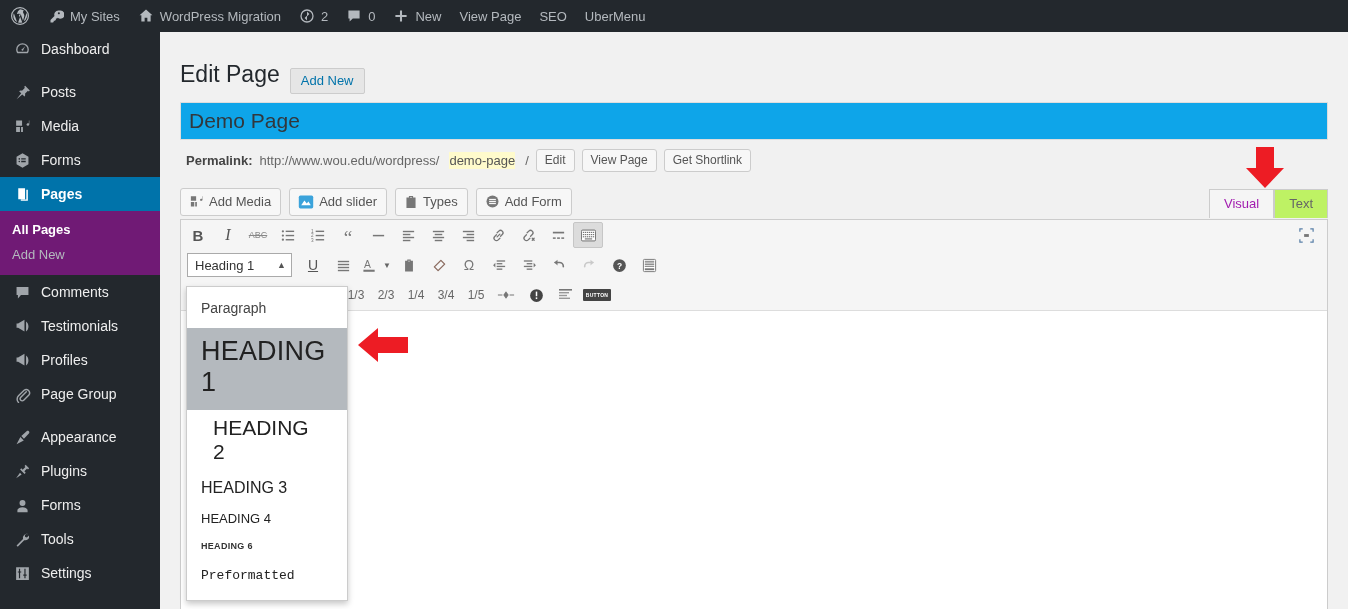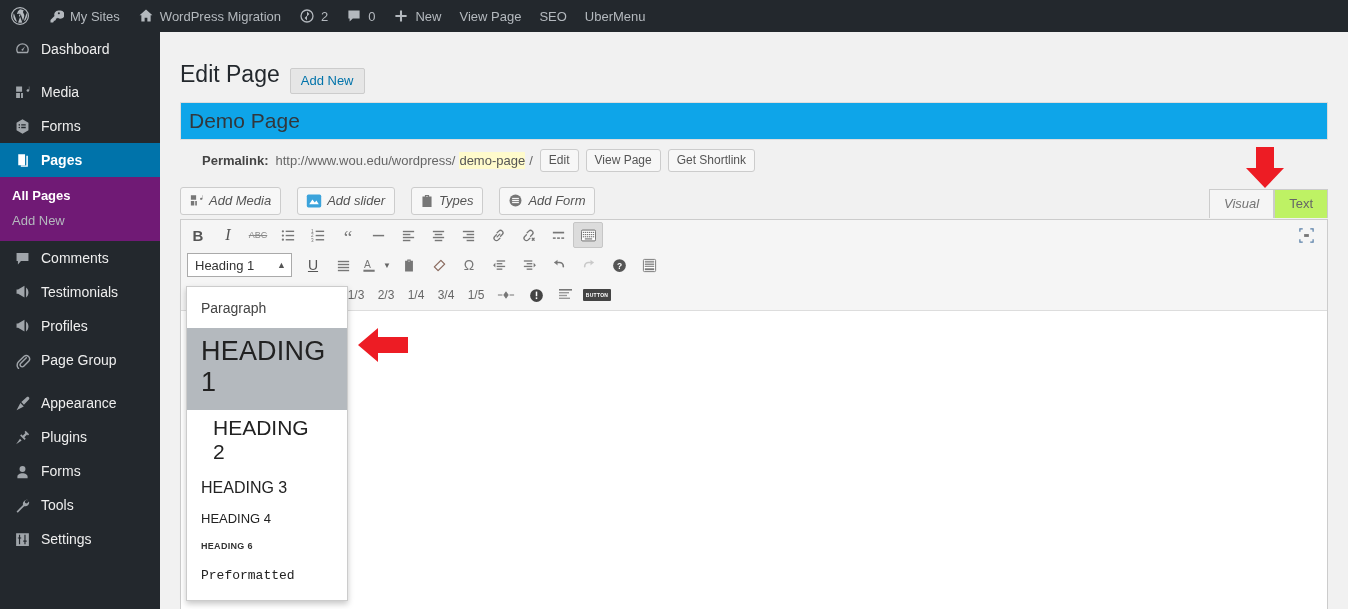--- a/index.html
+++ b/index.html
@@ -96,54 +96,54 @@
     display: block; width: 1148px; height: 38px;
     background: #0ea5e9; border: 1px solid #ddd;
     font-size: 21px; color: #32373c;
     padding: 3px 8px; margin-top: 5px;
     font-family: "Liberation Sans", sans-serif;
     outline: none;
   }
 
   .permalink-row {
     display: flex; align-items: center; gap: 7px;
-    font-size: 13px; color: #666; margin: 9px 0 0 22px;
+    font-size: 13px; color: #666; margin: 9px 0 0 6px;
     height: 22px;
   }
   .permalink-row b { color: #444; font-weight: bold; }
   .perma-url { color: #666; }
   .perma-slug { background: #fffbcc; color: #555; padding: 1px 0; }
   .small-btn {
     background: #f7f7f7; border: 1px solid #ccc; border-radius: 3px;
     color: #555; font-size: 12px; padding: 2px 8px 3px;
     cursor: pointer; line-height: 16px;
   }
 
   
   #editor-outer { margin-top: 16px; position: relative; }
 
-  .media-buttons { display: flex; gap: 16px; align-items: flex-start; height: 30px; font-style: italic; }
+  .media-buttons { display: flex; gap: 8px; align-items: center; height: 30px; }
   .media-btn {
     display: inline-flex; align-items: center; gap: 5px;
     background: #f7f7f7; border: 1px solid #ccc; border-radius: 3px;
     color: #555; font-size: 13px; padding: 4px 9px 5px 8px;
     cursor: pointer; line-height: 16px; height: 28px;
   }
 
   .editor-tabs {
     position: absolute; right: 0; top: 0;
     display: flex; align-items: flex-end; height: 30px;
   }
   .ed-tab {
     font-size: 13px; line-height: 1; padding: 7px 14px 8px;
     border: 1px solid #ccc; border-bottom: none;
     background: #ededed; color: #666; cursor: pointer;
     position: relative; top: 1px;
   }
-  .ed-tab.active { background: #f5f5f5; color: #737373; border-color: #ccc; font-style: italic; }
+  .ed-tab.active { background: #f5f5f5; color: #a21caf; border-color: #ccc; }
   .ed-tab.inactive { background: #bef264; text-align: center; }
 
   .editor-box {
     border: 1px solid #ccc; background: #fff;
     margin-top: 2px; width: 1148px; height: 400px;
     position: relative;
   }
   .toolbar {
     background: #f5f5f5; border-bottom: 1px solid #ddd;
     padding: 0; position: relative;
@@ -266,20 +266,28 @@
     <span class="mi-ico">
       <svg class="ico" width="17" height="17" viewBox="0 0 20 20" fill="currentColor">
         <path d="M10 2.5A7.5 7.5 0 002.5 10c0 1.7.56 3.26 1.5 4.5h12A7.47 7.47 0 0017.5 10 7.5 7.5 0 0010 2.5zm0 1.6a5.9 5.9 0 015.9 5.9c0 1-.25 1.95-.7 2.78H4.8A5.86 5.86 0 014.1 10 5.9 5.9 0 0110 4.1zm3.3 1.9l-3.1 3.2c-.6-.1-1.2.3-1.3.9-.1.6.3 1.2.9 1.3.6.1 1.2-.3 1.3-.9.04-.2.02-.4-.04-.58L13.3 6z"></path>
       </svg>
     </span>
     <span>Dashboard</span>
   </div>
 
   <div class="menu-sep"></div>
 
+  <div class="menu-item">
+    <span class="mi-ico">
+      <svg class="ico" width="17" height="17" viewBox="0 0 20 20" fill="currentColor">
+        <path d="M13.1 2.2l-1.2 1.2 1 1-3.5 3.5c-1.2-.5-2.6-.3-3.4.6L8.5 11 3 17.8 9.8 12.3l2.5 2.5c.9-.8 1.1-2.2.6-3.4l3.5-3.5 1 1 1.2-1.2-5.5-5.5z"></path>
+      </svg>
+    </span>
+    <span>Posts</span>
+  </div>
 
   <div class="menu-item">
     <span class="mi-ico">
       <svg class="ico" width="17" height="17" viewBox="0 0 20 20" fill="currentColor">
         <path d="M2.5 3h7v6h-7V3zm0 7.5h4.5v6H2.5v-6zm5.8 0h2.2v6H8.3v-6zM13 3h4.5v3.5c-.4-.3-1-.4-1.5-.2-.9.3-1.4 1.1-1.2 1.9.2.8 1.1 1.2 2 .9.7-.2 1.2-.8 1.2-1.4V3H13z"></path>
       </svg>
     </span>
     <span>Media</span>
   </div>
 
@@ -395,21 +403,21 @@
 
     <div class="pagetitle-row">
       <h1 class="page-title">Edit Page</h1>
       <span class="add-new-btn">Add New</span>
     </div>
 
     <input class="title-input" type="text" value="Demo Page" style="">
 
     <div class="permalink-row">
       <b>Permalink:</b>
-      <span style="display:flex;align-items:center;gap:4px;">
+      <span style="display:flex;align-items:center;gap:10px;">
         <span class="perma-url">http://www.wou.edu/wordpress/</span>
           <span class="perma-slug">demo-page</span>
           <span class="perma-url">/</span>
       </span>
       <span class="small-btn">Edit</span>
       <span class="small-btn">View Page</span>
       <span class="small-btn">Get Shortlink</span>
     </div>
 
     <div id="editor-outer">

